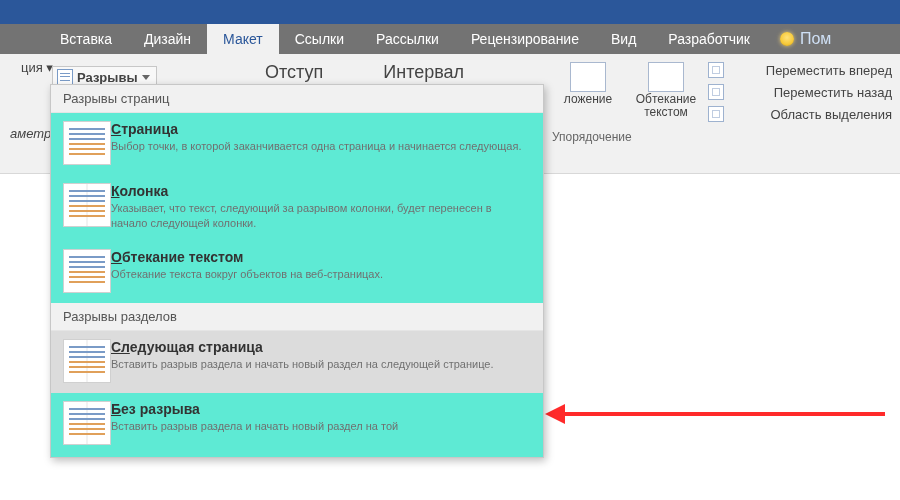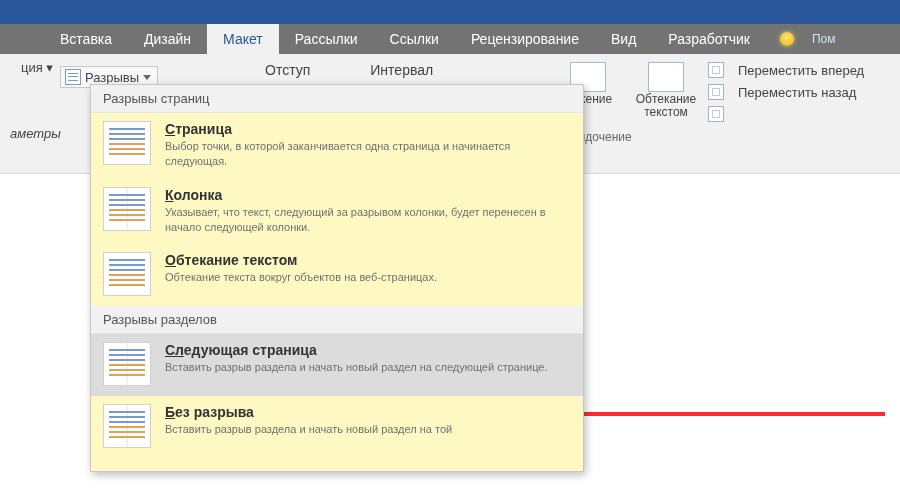--- a/index.html
+++ b/index.html
@@ -11,21 +11,21 @@
   
   .tabsrow {
     height: 30px; background: #737373; display: flex; align-items: stretch;
     color: #fff; font-size: 14px; padding-left: 44px; position: relative;
   }
   .tab {
     padding: 0 16px; display: flex; align-items: center; cursor: pointer;
     white-space: nowrap;
   }
   .tab.active { background: #f1f1f1; color: #2b579a; }
-  .tell-me { display: flex; align-items: center; gap: 18px; color: #cfe0f5; font-size: 12px; padding-left: 14px; }
+  .tell-me { display: flex; align-items: center; gap: 6px; color: #cfe0f5; font-size: 16px; padding-left: 14px; }
   .bulb {
     width: 14px; height: 14px; border-radius: 50%;
     background: radial-gradient(circle at 50% 40%, #ffe27a 0%, #f7c938 60%, #c99a12 100%);
     box-shadow: 0 0 4px rgba(255,220,120,.8);
   }
 
   
   .ribbon {
     height: 120px; background: #f1f1f1; border-bottom: 1px solid #d8d8d8;
     display: flex; align-items: flex-start; font-size: 13px; color: #444;
@@ -44,21 +44,21 @@
     border:1px solid #7a9bc7; background:#fff;
   }
   .breaks-btn .bicon::before,
   .breaks-btn .bicon::after{
     content:""; position:absolute; left:2px; right:2px; height:1px; background:#7a9bc7;
   }
   .breaks-btn .bicon::before{ top:3px; box-shadow:0 3px 0 #7a9bc7; }
   .breaks-btn .bicon::after{ top:10px; }
   .caret { width:0;height:0;border-left:4px solid transparent;border-right:4px solid transparent;border-top:5px solid #666;}
 
-  .rb-sec-label { font-size:14px; color:#444; }
+  .rb-sec-label { font-size:18px; color:#444; }
   .rb-mid-labels {
      position:absolute; top:8px; left:265px; display:flex; gap:60px; color:#444; font-size:13px;
   }
 
   
   .arrange {
     position:absolute; top:4px; right:8px; width:340px;
   }
   .arrange-top { display:flex; align-items:flex-start; gap:6px; }
   .big-btn {
@@ -67,47 +67,47 @@
     width:72px;
   }
   .big-btn .gicon {
     width:36px; height:30px; border:1px solid #a9b8cf; background:
       linear-gradient(#fff,#fff) padding-box,
       repeating-linear-gradient(0deg,#cfd9ea 0 2px,transparent 2px 5px);
   }
   .big-btn .lbl { line-height:1.1; }
   .thin-btn {
     display:flex; align-items:center; gap:14px; font-size:13px; color:#444;
-    padding:2px 0; white-space:nowrap;
+    padding:2px 0; white-space:nowrap;justify-content:space-between;
   }
   .thin-btn .ticon{
     width:16px;height:16px;border:1px solid #9eb2cf;background:#fff;position:relative;
   }
   .thin-btn .ticon::after{content:"";position:absolute;inset:3px;border:1px solid #c0cde1;}
   .arrange-btns{ display:flex; flex-direction:column; gap:2px; padding-top:2px; flex:1; }
   .arrange-caption{
     font-size:12px; color:#666; margin-top:6px;
   }
 
   .param-chunk {
      position:absolute; left:10px; top:126px; font-size:13px; color:#444;font-style:italic;
   }
 
   
   .menu {
     position:absolute; left:50px; top:84px; width:494px;
-    background:#fef9c3; border:1px solid #c7c7c7; box-shadow:2px 3px 8px rgba(0,0,0,.25);
-    padding-bottom:13px; z-index:20;margin-left:40px;
+    background:#5eead4; border:1px solid #c7c7c7; box-shadow:2px 3px 8px rgba(0,0,0,.25);
+    padding-bottom:2px; z-index:20;
   }
   .menu-header{
     background:#f1f1f1; padding:6px 12px; font-size:13px; color:#555;
     border-bottom:1px solid #e5e5e5;
   }
   .menu-item{
-    display:flex; gap:14px; padding:8px 12px 10px 12px; cursor:pointer;
+    display:flex; padding:8px 12px 10px 12px; cursor:pointer;
   }
   .menu-item.highlight{ background:#dcdcdc; }
   .mi-icon{
     width:48px; height:44px; flex:0 0 48px; border:1px solid #d0d0d0;
     background:#fff; position:relative;
   }
   .mi-icon::before{
     content:""; position:absolute; left:5px; right:5px; top:6px; height:2px;
     background:#7a9bc7;
     box-shadow: 0 5px 0 #7a9bc7, 0 10px 0 #7a9bc7, 0 15px 0 #e0a05a, 0 20px 0 #e0a05a, 0 25px 0 #e0a05a;
@@ -134,35 +134,35 @@
 </style>
 </head>
 <body>
 
 <div class="titlebar"></div>
 
 <div class="tabsrow">
   <div class="tab">Вставка</div>
   <div class="tab">Дизайн</div>
   <div class="tab active">Макет</div>
+  <div class="tab">Ссылки</div>
   <div class="tab">Рассылки</div>
-  <div class="tab">Ссылки</div>
   <div class="tab">Рецензирование</div>
   <div class="tab">Вид</div>
   <div class="tab">Разработчик</div>
   <div class="tell-me">
     <span class="bulb"></span>
     <span>Пом</span>
   </div>
 </div>
 
 <div class="ribbon">
   <div class="chunk-cut">ция ▾</div>
 
-  <div class="breaks-btn" style="position:absolute; left:56px; top:6px;">
+  <div class="breaks-btn" style="position:absolute; left:48px; top:6px;font-weight:bold;">
     <span class="bicon"></span>
     <span>Разрывы</span>
     <span class="caret"></span>
   </div>
 
   <div class="rb-mid-labels">
     <span class="rb-sec-label">Отступ</span>
     <span class="rb-sec-label">Интервал</span>
   </div>
 
@@ -180,20 +180,21 @@
         <div class="thin-btn">
           <span class="ticon"></span>
           <span>Переместить вперед</span>
         </div>
         <div class="thin-btn">
           <span class="ticon"></span>
           <span>Переместить назад</span>
         </div>
         <div class="thin-btn">
           <span class="ticon"></span>
+          <span>Область выделения</span>
         </div>
       </div>
     </div>
     <div class="arrange-caption">Упорядочение</div>
   </div>
 </div>
 
 <div class="param-chunk">аметры</div>
 
 <div class="menu">

